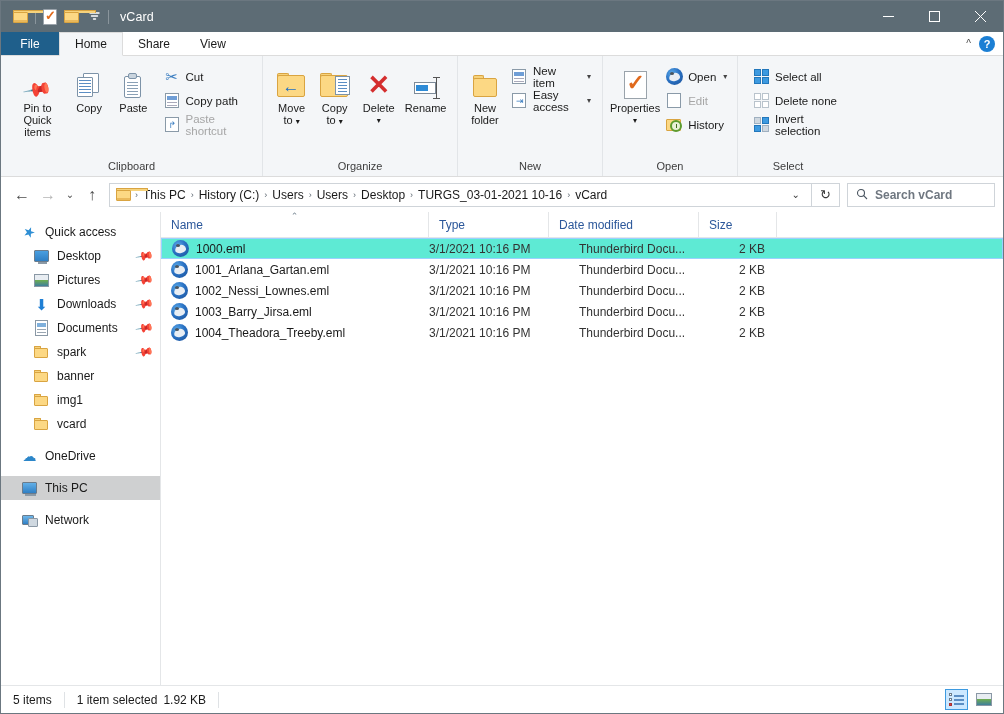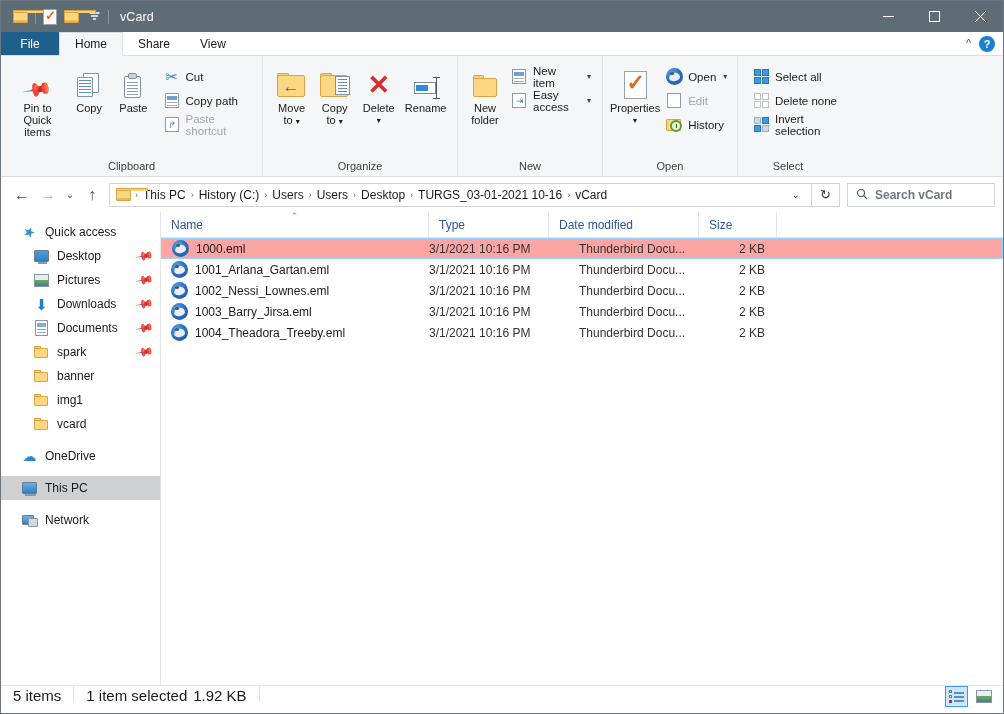--- a/index.html
+++ b/index.html
@@ -281,31 +281,31 @@
     border-right: 1px solid #e4e6e8; position: relative;
   }
   .col .sortmark {
     position: absolute; top: 1px; left: 0; width: 100%;
     text-align: center; font-size: 9px; color: #7a8894; line-height: 6px;
   }
   .rows { flex: 1; overflow: hidden; }
   .row {
     height: 21px; display: flex; align-items: center; font-size: 12px; color: #1a1a1a;
   }
-  .row.selected { background: #fca5a5; border: 1px solid #99d1ff; }
+  .row.selected { background: #5eead4; border: 1px solid #99d1ff; }
   .cell { display: flex; align-items: center; overflow: hidden; white-space: nowrap; }
   .cell.name { padding-left: 10px; gap: 7px; }
   .cell.num { justify-content: flex-end; padding-right: 12px; }
   .cell.meta { color: #333; }
 
   
   .status {
     height: 28px; flex: 0 0 28px; border-top: 1px solid #e4e6e8;
-    display: flex; align-items: flex-start; background: #ffffff;
-    font-size: 15px; color: #1a1a1a;
+    display: flex; align-items: center; background: #ffffff;
+    font-size: 12px; color: #1a1a1a;
   }
   .status .seg { padding: 0 12px; display: flex; align-items: center; gap: 6px; height: 18px; }
   .status .divider { width: 1px; height: 16px; background: #dfe2e5; }
   .status .right { margin-left: auto; display: flex; align-items: center; gap: 4px; padding-right: 8px; }
   .viewbtn { width: 23px; height: 21px; display: flex; align-items: center; justify-content: center; }
   .viewbtn.active { background: #cce8ff; border: 1px solid #3d9ae0; }
   .det-ic { width: 15px; height: 12px; display: flex; gap: 2px; align-items: center; }
   .det-ic .lft { display: flex; flex-direction: column; gap: 2px; }
   .det-ic .lft i { display: block; width: 3px; height: 3px; border: 1px solid #6b7c8c; background: #fff; }
   .det-ic .lft i.r { background: #d44; border-color: #a33; }

